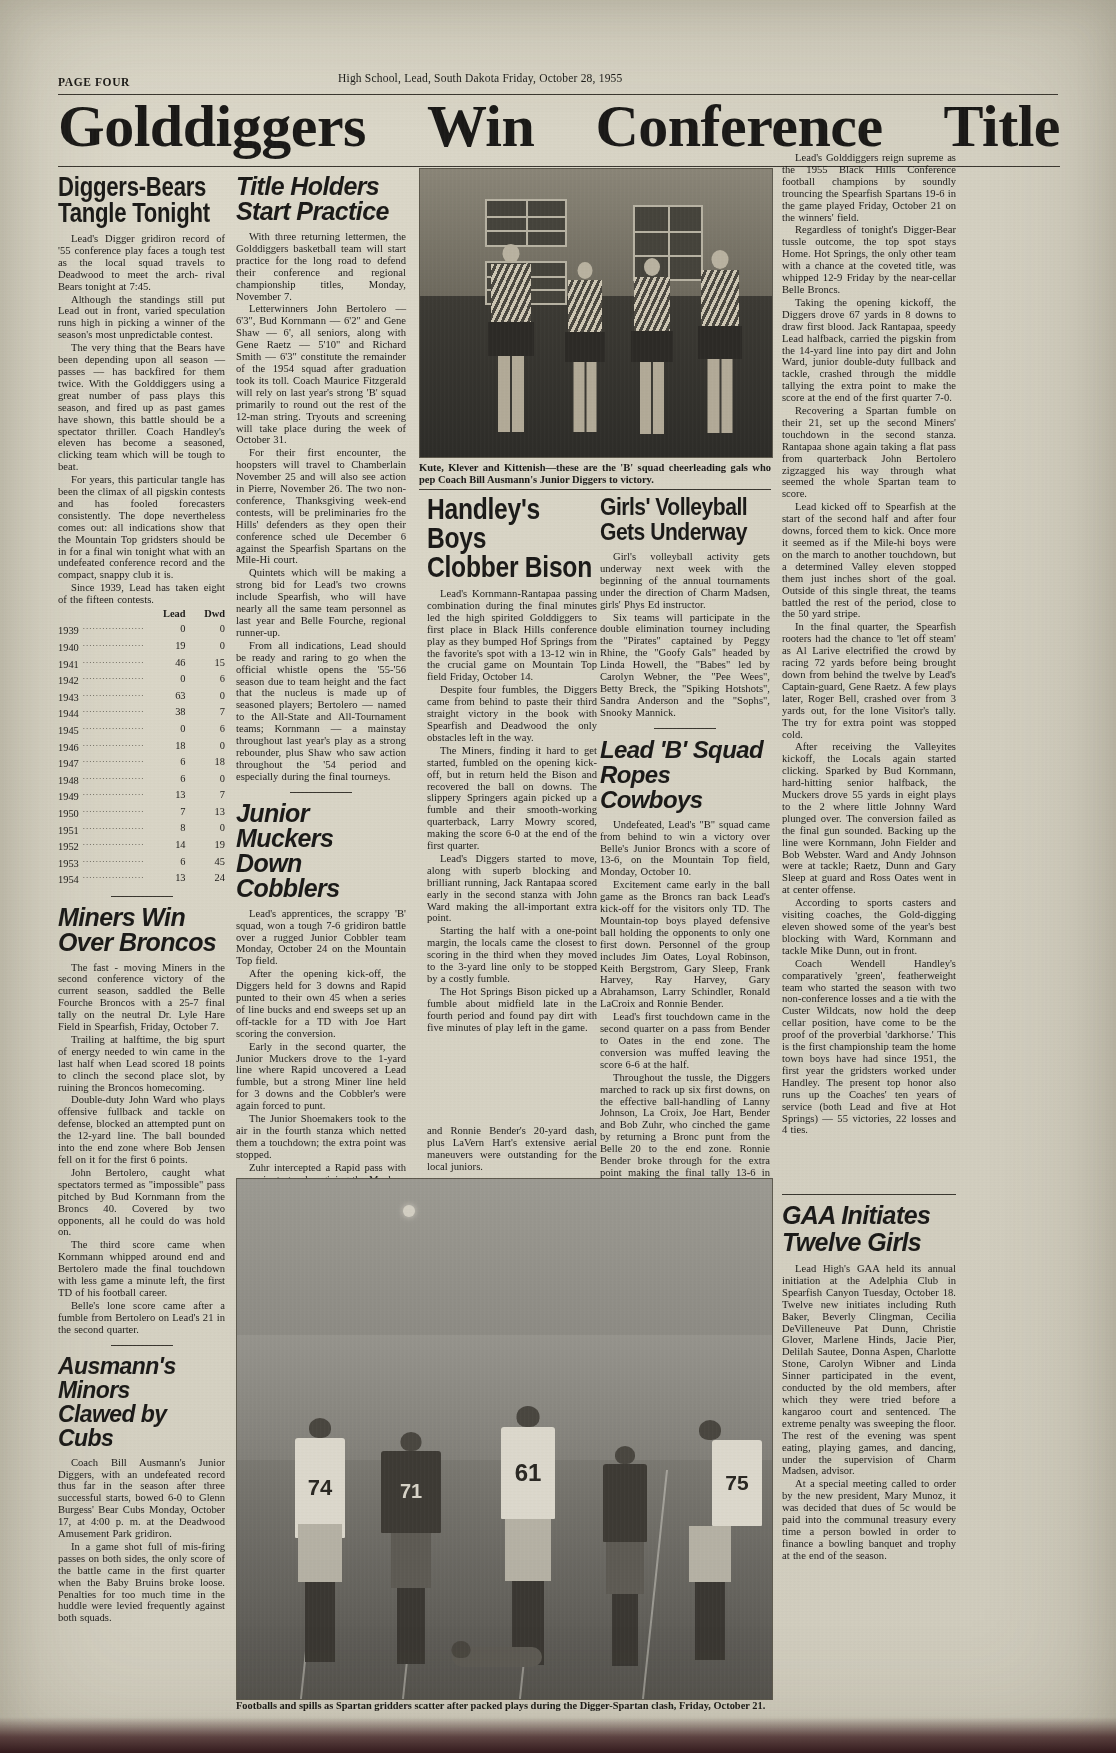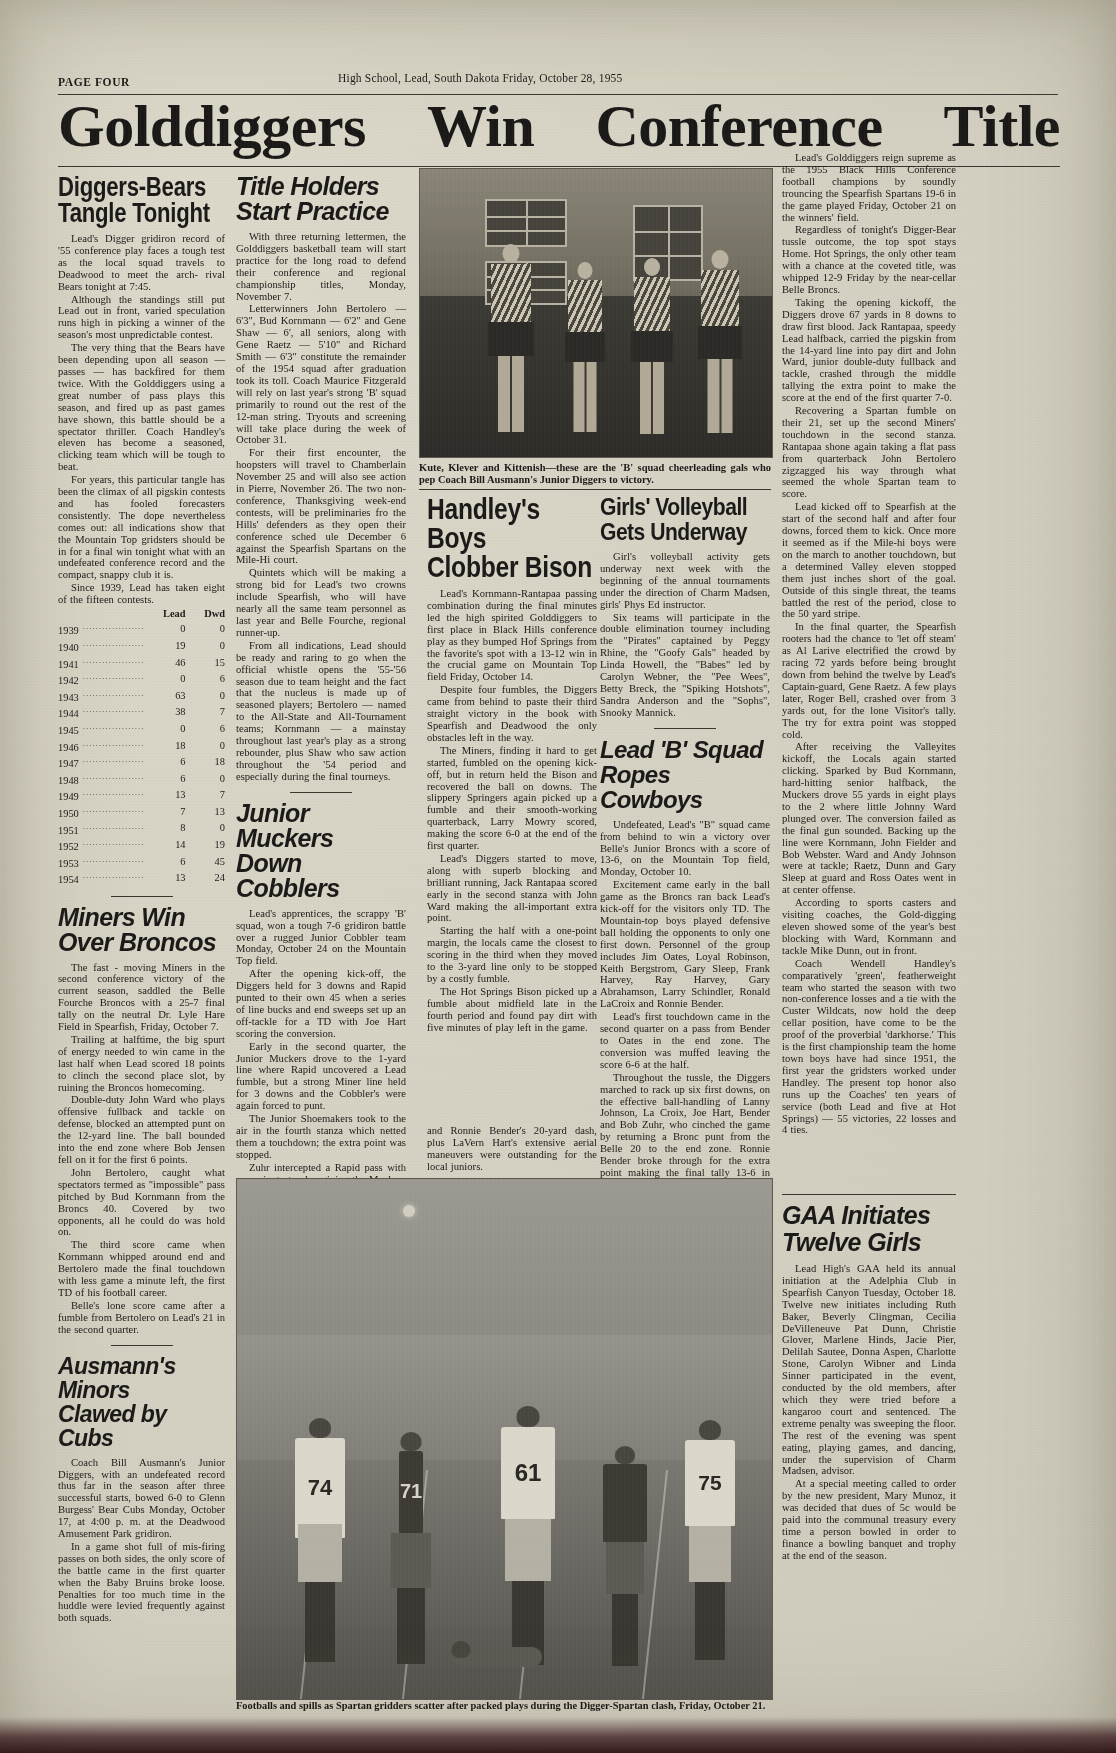--- a/index.html
+++ b/index.html
@@ -599,42 +599,42 @@
 
     <div class="player" style="left:52px; width:62px; height:250px;">
       <div class="helm" style="top:0; width:22px; height:20px;"></div>
       <div class="jersey" style="top:20px; width:50px; height:100px; font-size:22px;">74</div>
       <div class="pants" style="top:106px; width:44px; height:58px;"></div>
       <div class="shin" style="top:164px; width:30px; height:80px;"></div>
     </div>
 
     <div class="player dark" style="left:145px; width:58px; height:236px;">
       <div class="helm" style="top:0; width:21px; height:19px;"></div>
-      <div class="jersey" style="top:19px; width:24px; height:82px; font-size:20px;">71</div>
+      <div class="jersey" style="top:19px; width:60px; height:82px; font-size:20px;">71</div>
       <div class="pants" style="top:101px; width:40px; height:55px;"></div>
       <div class="shin" style="top:156px; width:28px; height:76px;"></div>
     </div>
 
     <div class="player" style="left:258px; width:66px; height:262px;">
       <div class="helm" style="top:0; width:23px; height:21px;"></div>
       <div class="jersey" style="top:21px; width:54px; height:92px; font-size:24px;">61</div>
       <div class="pants" style="top:113px; width:46px; height:62px;"></div>
       <div class="shin" style="top:175px; width:32px; height:84px;"></div>
     </div>
 
     <div class="player dark" style="left:360px; width:56px; height:222px;">
       <div class="helm" style="top:0; width:20px; height:18px;"></div>
       <div class="jersey" style="top:18px; width:44px; height:78px; font-size:19px;"></div>
       <div class="pants" style="top:96px; width:38px; height:52px;"></div>
       <div class="shin" style="top:148px; width:26px; height:72px;"></div>
     </div>
 
     <div class="player" style="left:442px; width:62px; height:248px;">
       <div class="helm" style="top:0; width:22px; height:20px;"></div>
-      <div class="jersey" style="top:20px; width:50px; height:86px; font-size:21px;">75</div>
+      <div class="jersey" style="top:20px; width:50px; height:86px; font-size:21px;margin-left:27px;">75</div>
       <div class="pants" style="top:106px; width:42px; height:56px;"></div>
       <div class="shin" style="top:162px; width:30px; height:78px;"></div>
     </div>
 
     <div class="player dark" style="left:200px; bottom:3%; width:120px; height:46px;">
       <div class="pants" style="top:10px; width:90px; height:20px; border-radius:10px;"></div>
       <div class="helm" style="top:4px; left:20%; width:19px; height:17px;"></div>
     </div>
   </div>
 

